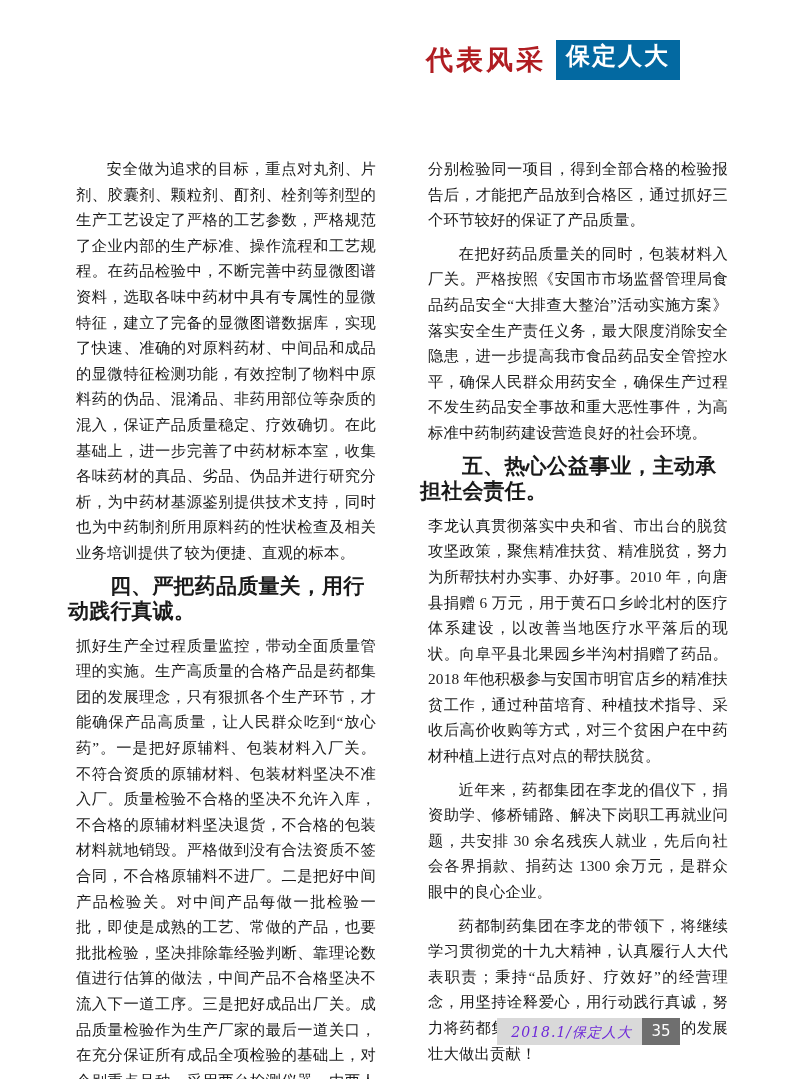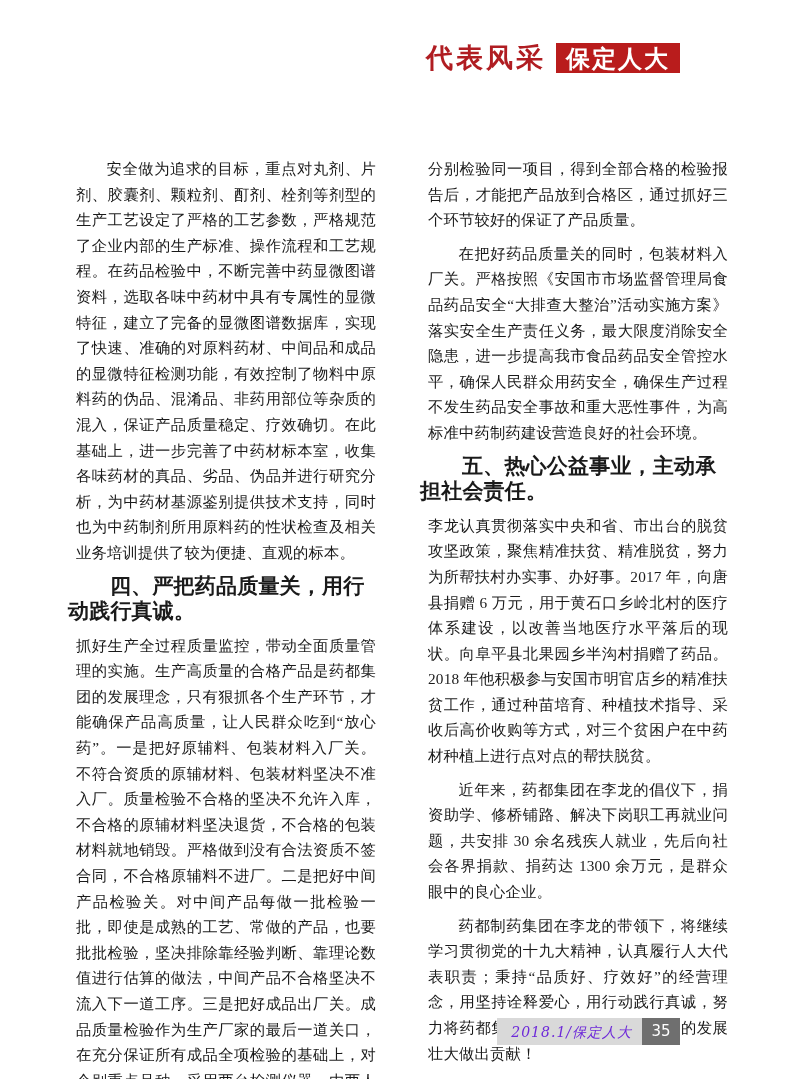--- a/index.html
+++ b/index.html
@@ -33,27 +33,27 @@
     gap: 10px;
   }
   .header-title {
     font-family: "DejaVu Serif", "Liberation Serif", serif;
     font-size: 27px;
     font-weight: bold;
     color: #b01d22;
     letter-spacing: 3px;
   }
   .header-badge {
-    background: #b91c1c;
+    background: #0369a1;
     color: #ffffff;
     font-family: "DejaVu Serif", "Liberation Serif", serif;
     font-size: 24px;
     font-weight: bold;
     letter-spacing: 2px;
-    padding: 3px 10px 2px 10px;
+    padding: 3px 10px 12px 10px;
     line-height: 1.05;
   }
 
   
   .columns {
     position: absolute;
     left: 68px;
     top: 148px;
     width: 668px;
     display: flex;
@@ -137,21 +137,21 @@
     <div class="col">
       <p class="para indent">安全做为追求的目标，重点对丸剂、片剂、胶囊剂、颗粒剂、酊剂、栓剂等剂型的生产工艺设定了严格的工艺参数，严格规范了企业内部的生产标准、操作流程和工艺规程。在药品检验中，不断完善中药显微图谱资料，选取各味中药材中具有专属性的显微特征，建立了完备的显微图谱数据库，实现了快速、准确的对原料药材、中间品和成品的显微特征检测功能，有效控制了物料中原料药的伪品、混淆品、非药用部位等杂质的混入，保证产品质量稳定、疗效确切。在此基础上，进一步完善了中药材标本室，收集各味药材的真品、劣品、伪品并进行研究分析，为中药材基源鉴别提供技术支持，同时也为中药制剂所用原料药的性状检查及相关业务培训提供了较为便捷、直观的标本。</p>
       <p class="heading">四、严把药品质量关，用行动践行真诚。</p>
       <p class="para">抓好生产全过程质量监控，带动全面质量管理的实施。生产高质量的合格产品是药都集团的发展理念，只有狠抓各个生产环节，才能确保产品高质量，让人民群众吃到“放心药”。一是把好原辅料、包装材料入厂关。不符合资质的原辅材料、包装材料坚决不准入厂。质量检验不合格的坚决不允许入库，不合格的原辅材料坚决退货，不合格的包装材料就地销毁。严格做到没有合法资质不签合同，不合格原辅料不进厂。二是把好中间产品检验关。对中间产品每做一批检验一批，即使是成熟的工艺、常做的产品，也要批批检验，坚决排除靠经验判断、靠理论数值进行估算的做法，中间产品不合格坚决不流入下一道工序。三是把好成品出厂关。成品质量检验作为生产厂家的最后一道关口，在充分保证所有成品全项检验的基础上，对个别重点品种，采用两台检测仪器，由两人分别检验同一个项目，或由两人用一台检测仪器</p>
     </div>
 
     <div class="col">
       <p class="para">分别检验同一项目，得到全部合格的检验报告后，才能把产品放到合格区，通过抓好三个环节较好的保证了产品质量。</p>
       <p class="para indent">在把好药品质量关的同时，包装材料入厂关。严格按照《安国市市场监督管理局食品药品安全“大排查大整治”活动实施方案》落实安全生产责任义务，最大限度消除安全隐患，进一步提高我市食品药品安全管控水平，确保人民群众用药安全，确保生产过程不发生药品安全事故和重大恶性事件，为高标准中药制药建设营造良好的社会环境。</p>
       <p class="heading">五、热心公益事业，主动承担社会责任。</p>
-      <p class="para">李龙认真贯彻落实中央和省、市出台的脱贫攻坚政策，聚焦精准扶贫、精准脱贫，努力为所帮扶村办实事、办好事。2017 年，向唐县捐赠 6 万元，用于黄石口乡岭北村的医疗体系建设，以改善当地医疗水平落后的现状。向阜平县北果园乡半沟村捐赠了药品。2018 年他积极参与安国市明官店乡的精准扶贫工作，通过种苗培育、种植技术指导、采收后高价收购等方式，对三个贫困户在中药材种植上进行点对点的帮扶脱贫。</p>
+      <p class="para">李龙认真贯彻落实中央和省、市出台的脱贫攻坚政策，聚焦精准扶贫、精准脱贫，努力为所帮扶村办实事、办好事。2010 年，向唐县捐赠 6 万元，用于黄石口乡岭北村的医疗体系建设，以改善当地医疗水平落后的现状。向阜平县北果园乡半沟村捐赠了药品。2018 年他积极参与安国市明官店乡的精准扶贫工作，通过种苗培育、种植技术指导、采收后高价收购等方式，对三个贫困户在中药材种植上进行点对点的帮扶脱贫。</p>
       <p class="para indent">近年来，药都集团在李龙的倡仪下，捐资助学、修桥铺路、解决下岗职工再就业问题，共安排 30 余名残疾人就业，先后向社会各界捐款、捐药达 1300 余万元，是群众眼中的良心企业。</p>
       <p class="para indent">药都制药集团在李龙的带领下，将继续学习贯彻党的十九大精神，认真履行人大代表职责；秉持“品质好、疗效好”的经营理念，用坚持诠释爱心，用行动践行真诚，努力将药都集团做得更好，为中药事业的发展壮大做出贡献！</p>
       <p class="signature">（作者单位：安国市市场监督管理局食品药品安全）</p>
     </div>
 
   </div>
 
   <div class="footer">
     <div class="footer-text">2018.1/保定人大</div>
     <div class="footer-page">35</div>

